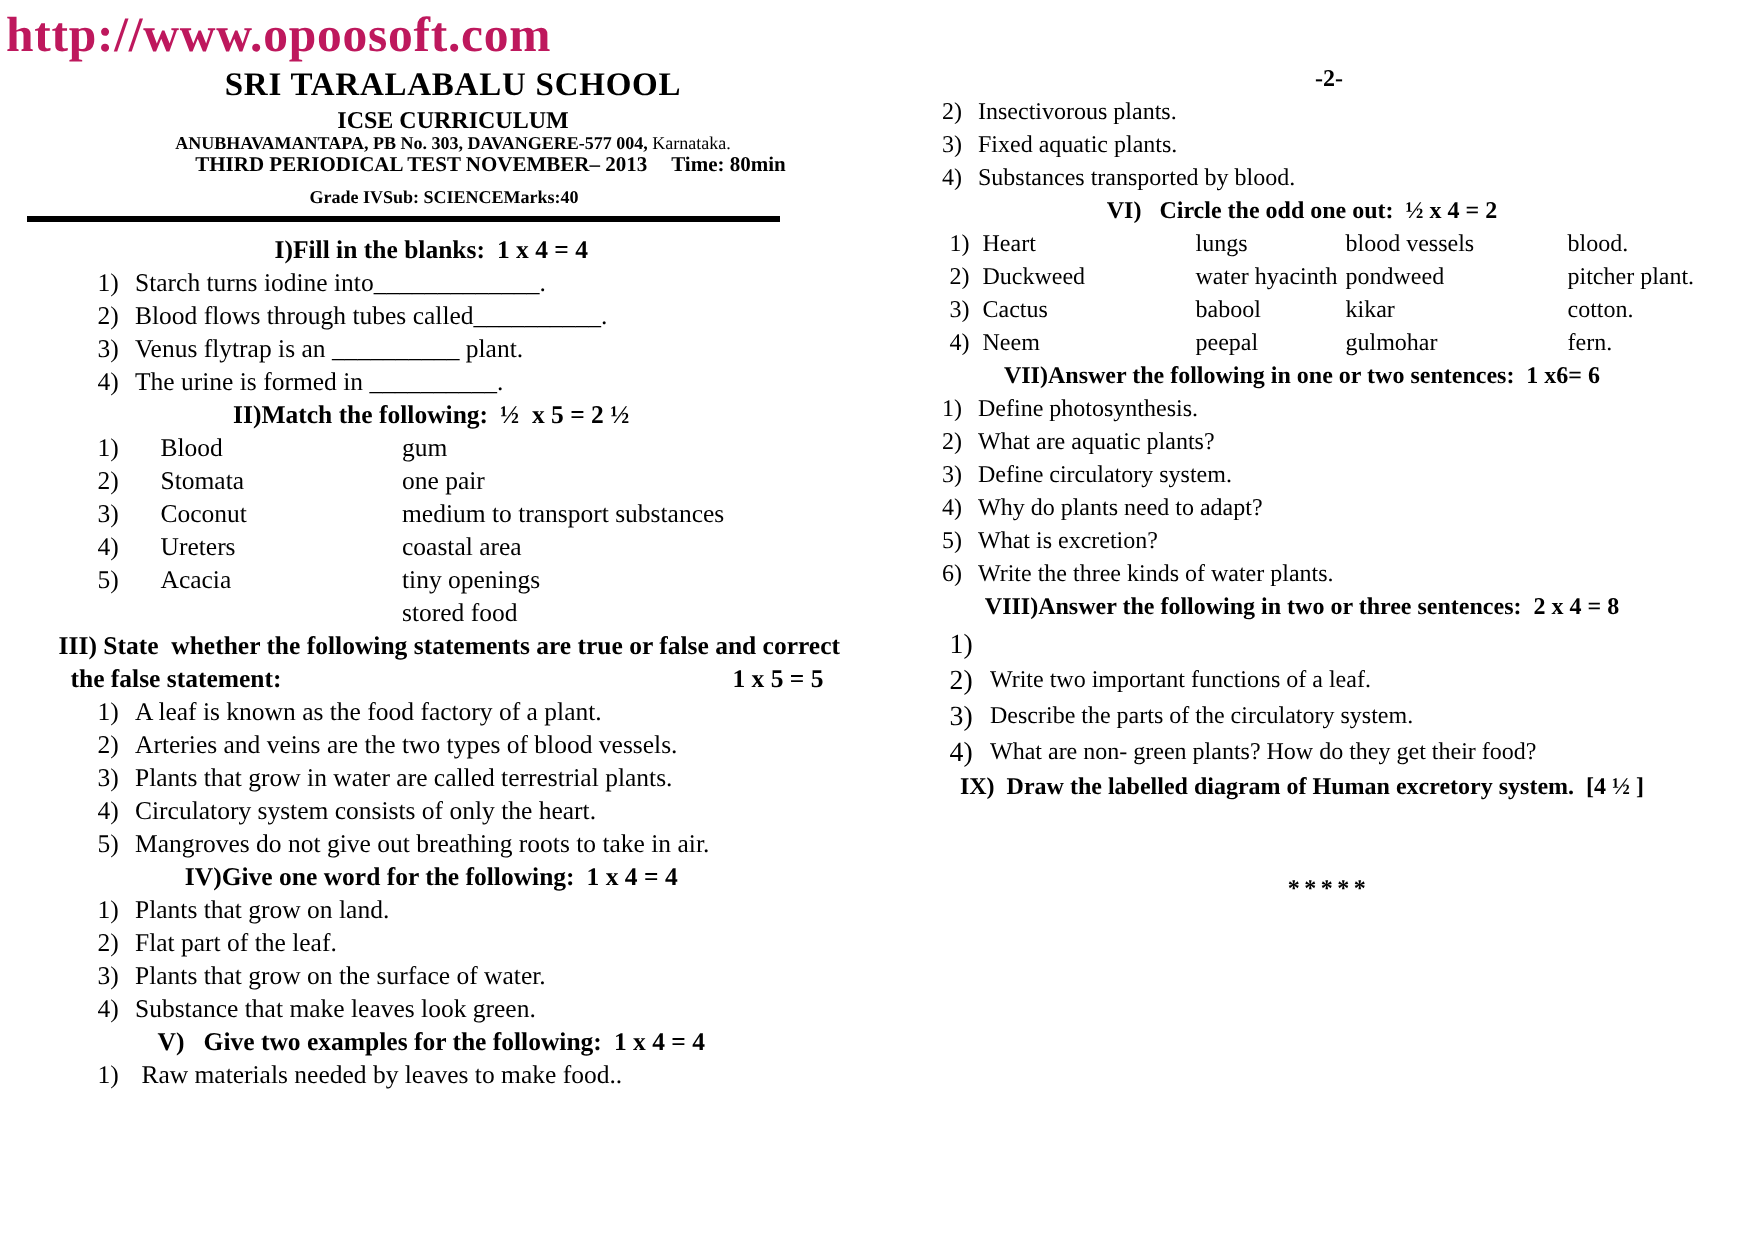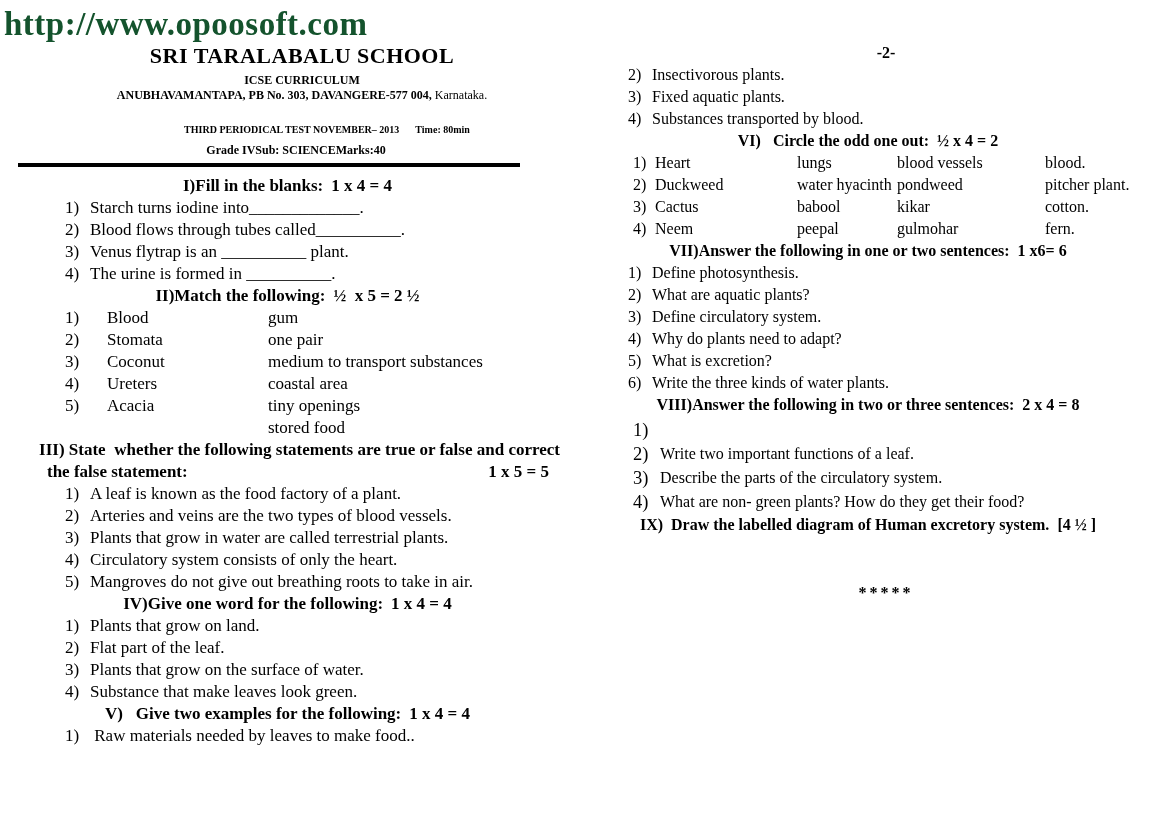--- a/index.html
+++ b/index.html
@@ -5,32 +5,32 @@
   html,body{margin:0;padding:0;}
   body{
     width:1169px;height:827px;background:#ffffff;color:#000;
     font-family:"Liberation Serif","DejaVu Serif",serif;
     position:relative;overflow:hidden;
   }
   .pre{white-space:pre-wrap;}
   
   .watermark{
     position:absolute;left:4px;top:6px;
-    font-size:33px;font-weight:bold;color:#14532d;
+    font-size:33px;font-weight:bold;color:#be185d;
     letter-spacing:0.5px;white-space:pre;
   }
   
   .col-left{position:absolute;left:14px;top:44px;width:546px;}
   .col-right{position:absolute;left:600px;top:42px;width:545px;font-size:16px;line-height:22px;}
   
   .hdr-school{font-size:22px;font-weight:bold;text-align:center;padding-left:30px;line-height:24px;letter-spacing:0.5px;}
-  .hdr-curr{font-size:12px;font-weight:bold;text-align:center;padding-left:30px;line-height:17px;margin-top:4px;}
+  .hdr-curr{font-size:16px;font-weight:bold;text-align:center;padding-left:30px;line-height:17px;margin-top:4px;}
   .hdr-addr{font-size:12px;font-weight:bold;text-align:center;padding-left:30px;line-height:13px;}
   .hdr-addr .reg{font-weight:normal;}
-  .hdr-test{display:flex;justify-content:center;gap:16px;padding-left:80px;font-size:10px;font-weight:bold;line-height:17px;margin-top:19px;}
+  .hdr-test{display:flex;justify-content:center;gap:16px;padding-left:80px;font-size:14px;font-weight:bold;line-height:17px;margin-top:0;}
   .hdr-grade{display:flex;justify-content:center;padding:0 6px 0 24px;font-size:12px;font-weight:bold;line-height:20px;margin-top:2px;}
   .hdr-rule{border-top:4px solid #000;width:502px;margin-left:4px;margin-top:3px;}
   
   .sections{font-size:17px;line-height:22px;margin-top:8px;}
   .sec-head{display:flex;justify-content:center;font-weight:bold;padding-left:12px;padding-right:11px;}
   .col-right .sec-head{padding-left:6px;padding-right:15px;}
   .marks{font-weight:bold;white-space:pre;flex-shrink:0;margin-left:8px;}
   .item{display:flex;padding-left:51px;}
   .item .n{width:25px;flex-shrink:0;}
   .pair{display:flex;padding-left:51px;}

